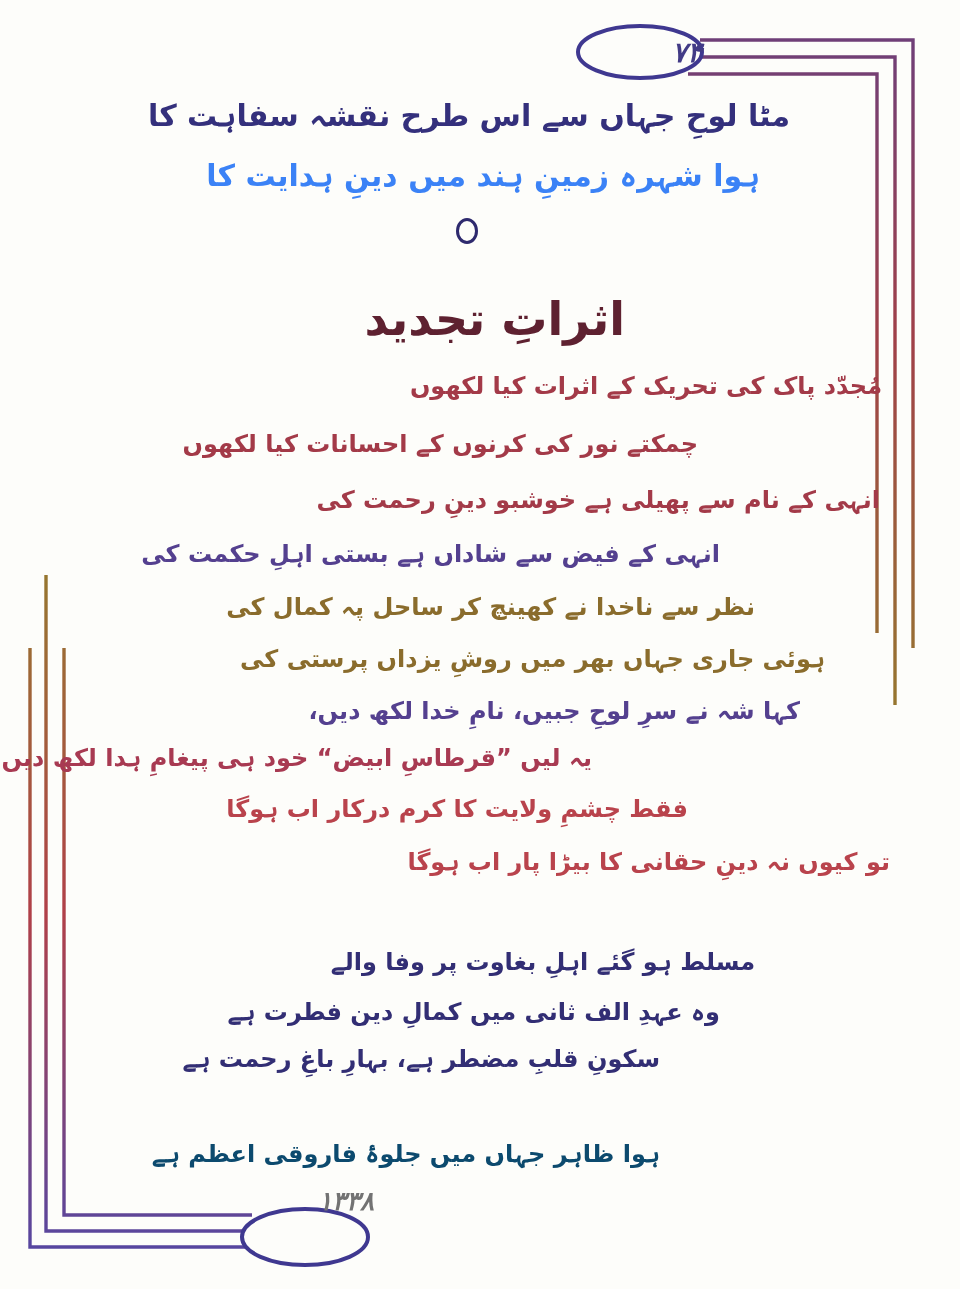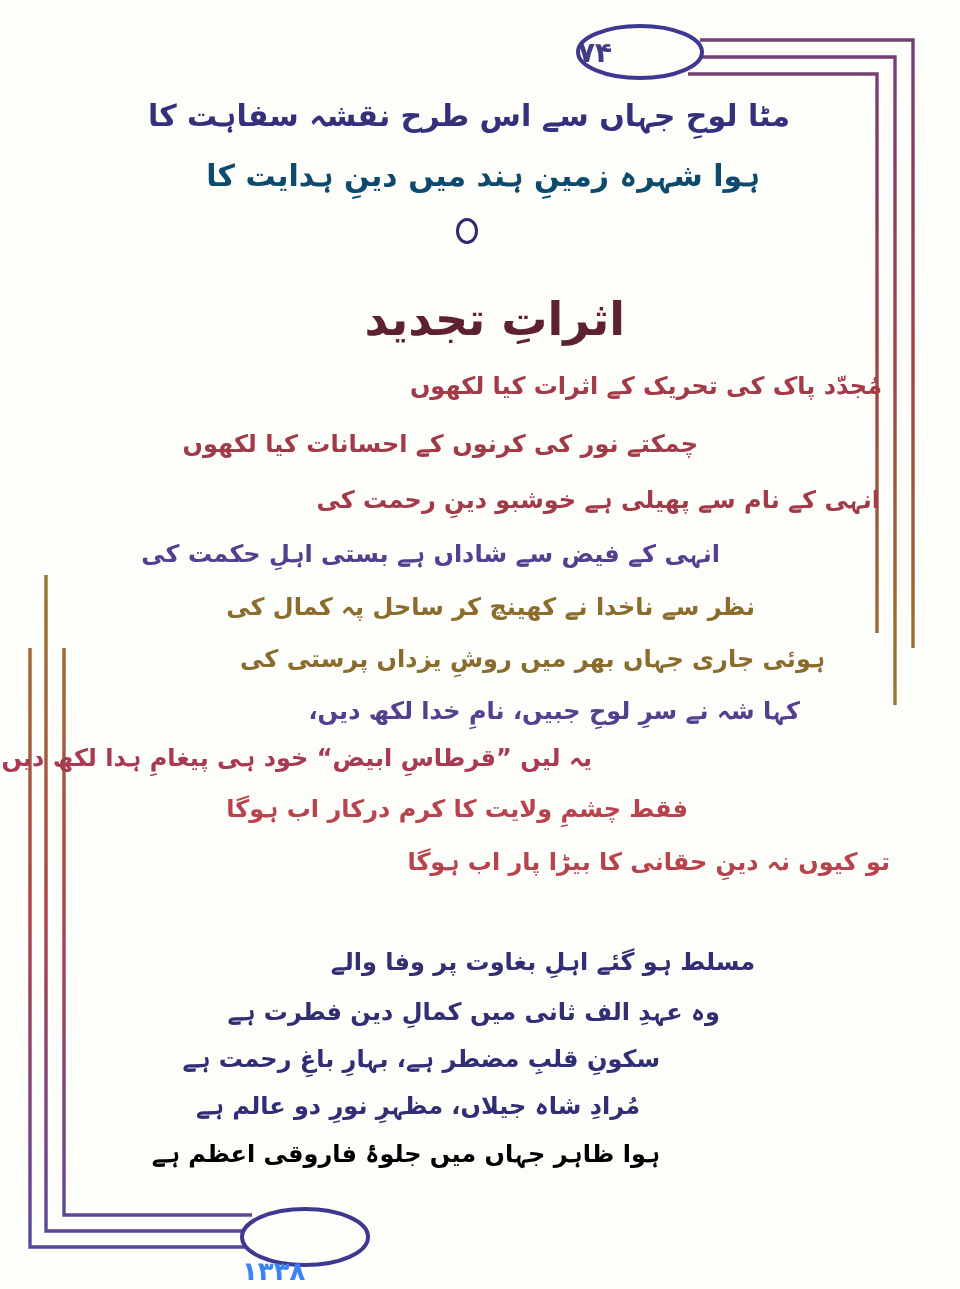--- a/index.html
+++ b/index.html
@@ -24,23 +24,24 @@
     unicode-bidi: embed;
     white-space: nowrap;
     text-align: right;
     letter-spacing: 0.5px;
   }
   .couplet { font-size: 30px; font-weight: 600; }
   .poem-line { font-size: 24px; font-weight: 600; }
   .title { font-size: 46px; font-weight: 800; }
   .oval-number {
     position: absolute;
-    text-align: left;
+    text-align: right;
     font-weight: 700;
     direction: rtl;
+    font-style: italic;
   }
   .separator-circle {
     position: absolute;
     width: 22px; height: 26px;
     border: 3px solid #2e2a6e;
     border-radius: 50%;
     box-sizing: border-box;
   }
 </style>
 </head>
@@ -73,38 +74,37 @@
       <polyline points="46,575 46,1231 252,1231"></polyline>
       <polyline points="64,648 64,1215 252,1215"></polyline>
     </g>
 
     <ellipse cx="640" cy="52" rx="62" ry="26" fill="#fdfdfa" stroke="#3f3890" stroke-width="4"></ellipse>
 
     <ellipse cx="305" cy="1237" rx="63" ry="28" fill="#fdfdfa" stroke="#3f3890" stroke-width="4"></ellipse>
   </svg>
 
   <div class="oval-number" style="left: 578px; top: 36px; width: 124px; font-size: 28px; color: rgb(66, 59, 134);">۷۴</div>
-  <div class="oval-number" style="left: 242px; top: 1256px; width: 132px; font-size: 26px; color: #3b82f6;">۱۳۳۸</div>
+  <div class="oval-number" style="left: 242px; top: 1186px; width: 132px; font-size: 26px; color: #737373;">۱۳۳۸</div>
 
   <div class="txt couplet" style="top: 98px; right: 170px; color: rgb(52, 48, 124);">مٹا لوحِ جہاں سے اس طرح نقشہ سفاہت کا</div>
-  <div class="txt couplet" style="top: 158px; right: 200px; color: #0c4a6e;">ہوا شہرہ زمینِ ہند میں دینِ ہدایت کا</div>
+  <div class="txt couplet" style="top: 158px; right: 200px; color: #3b82f6;">ہوا شہرہ زمینِ ہند میں دینِ ہدایت کا</div>
 
   <div class="separator-circle" style="left:456px; top:218px;"></div>
 
   <div class="txt title" style="top: 292px; right: 335px; color: rgb(94, 33, 48);">اثراتِ تجدید</div>
 
   <div class="txt poem-line" style="top: 372px; right: 78px; color: rgb(163, 58, 72);">مُجدّد پاک کی تحریک کے اثرات کیا لکھوں</div>
   <div class="txt poem-line" style="top: 430px; right: 262px; color: rgb(163, 58, 72);">چمکتے نور کی کرنوں کے احسانات کیا لکھوں</div>
   <div class="txt poem-line" style="top: 486px; right: 80px; color: rgb(163, 58, 72);">انہی کے نام سے پھیلی ہے خوشبو دینِ رحمت کی</div>
   <div class="txt poem-line" style="top: 540px; right: 240px; color: rgb(84, 64, 143);">انہی کے فیض سے شاداں ہے بستی اہلِ حکمت کی</div>
   <div class="txt poem-line" style="top: 593px; right: 205px; color: rgb(138, 108, 44);">نظر سے ناخدا نے کھینچ کر ساحل پہ کمال کی</div>
   <div class="txt poem-line" style="top: 645px; right: 135px; color: rgb(138, 108, 44);">ہوئی جاری جہاں بھر میں روشِ یزداں پرستی کی</div>
   <div class="txt poem-line" style="top: 697px; right: 160px; color: rgb(84, 64, 143);">کہا شہ نے سرِ لوحِ جبیں، نامِ خدا لکھ دیں،</div>
   <div class="txt poem-line" style="top: 744px; right: 368px; color: rgb(168, 58, 82);">یہ لیں ”قرطاسِ ابیض“ خود ہی پیغامِ ہدا لکھ دیں ؎</div>
   <div class="txt poem-line" style="top: 795px; right: 272px; color: rgb(185, 67, 76);">فقط چشمِ ولایت کا کرم درکار اب ہوگا</div>
   <div class="txt poem-line" style="top: 848px; right: 70px; color: rgb(185, 67, 76);">تو کیوں نہ دینِ حقانی کا بیڑا پار اب ہوگا</div>
   <div class="txt poem-line" style="top: 948px; right: 205px; color: rgb(50, 46, 116);">مسلط ہو گئے اہلِ بغاوت پر وفا والے</div>
   <div class="txt poem-line" style="top: 998px; right: 240px; color: rgb(50, 46, 116);">وہ عہدِ الف ثانی میں کمالِ دین فطرت ہے</div>
   <div class="txt poem-line" style="top: 1045px; right: 300px; color: rgb(50, 46, 116);">سکونِ قلبِ مضطر ہے، بہارِ باغِ رحمت ہے</div>
-  <div class="txt poem-line" style="top: 1092px; right: 320px; color: rgb(50, 46, 116);">مُرادِ شاہ جیلاں، مظہرِ نورِ دو عالم ہے</div>
-  <div class="txt poem-line" style="top: 1140px; right: 300px; color: #000000;">ہوا ظاہر جہاں میں جلوۂ فاروقی اعظم ہے</div>
+  <div class="txt poem-line" style="top: 1140px; right: 300px; color: #0c4a6e;">ہوا ظاہر جہاں میں جلوۂ فاروقی اعظم ہے</div>
 
 </div>
 
 </body></html>

